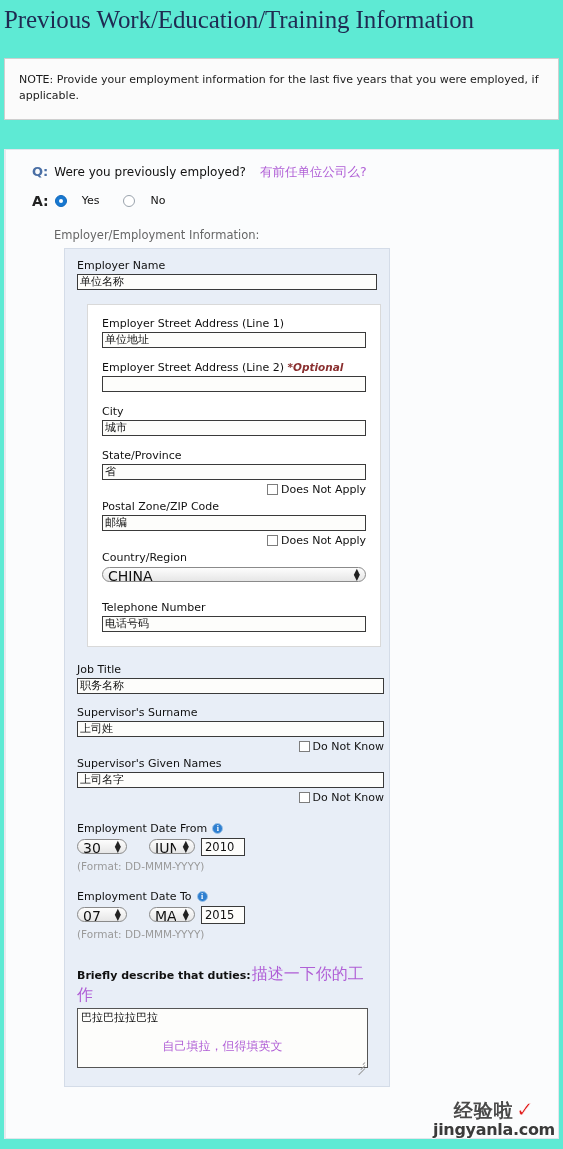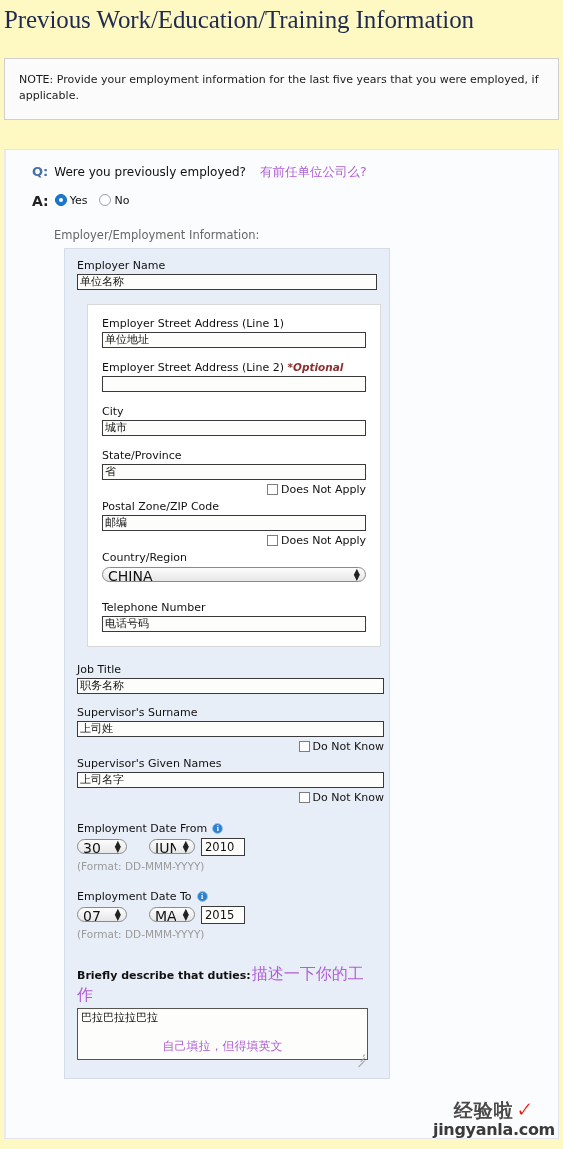--- a/index.html
+++ b/index.html
@@ -6,21 +6,21 @@
   html, body {
     margin: 0; padding: 0;
     width: 563px; height: 1149px;
     background: #f7f7f7;
     font-family: "DejaVu Sans", "Liberation Sans", sans-serif;
     overflow: hidden;
   }
   #page {
     position: relative;
     width: 563px; height: 1149px;
-    background: #fef9c3;
+    background: #5eead4;
   }
 
   
   .page-title {
     font-family: "Liberation Serif", "DejaVu Serif", serif;
     font-size: 25px;
     color: #1f2a52;
     padding: 6px 0 0 4px;
     margin: 0;
     font-weight: normal;
@@ -75,21 +75,21 @@
     align-items: center;
     gap: 6px;
     padding-left: 16px;
     margin-top: 12px;
   }
   .a-label {
     font-size: 14px;
     font-weight: bold;
     color: #222;
   }
-  .radio-grp { display:flex; align-items:flex-start; gap: 3px; }
+  .radio-grp { display:flex; align-items:flex-end; gap: 15px; }
   .radio {
     width: 12px; height: 12px;
     border-radius: 50%;
     border: 1px solid #9aa3ad;
     background: #fff;
     display: inline-block;
     position: relative;
     flex: none;
   }
   .radio.on {
@@ -245,21 +245,21 @@
     margin-top: 3px;
   }
   .date-grp { margin-top: 18px; }
 
   
   .duties { margin-top: 24px; }
   .duties-label { font-size: 11px; color: #111; font-weight: bold; }
   .duties-cn { font-size: 16px; color: #b05fd6; font-weight: normal; margin-left: 1px; }
   .ta-wrap { position: relative; width: 291px; margin-top: 2px; }
   .ta {
-    width: 291px; height: 52px;
+    width: 291px; height: 60px;
     border: 1px solid #555;
     background: #fdfdfb;
     font-family: "DejaVu Sans", "Liberation Sans", sans-serif;
     font-size: 11px;
     color: #111;
     padding: 2px 3px;
     resize: none;
     line-height: 1.35;
     overflow: hidden;
   }

